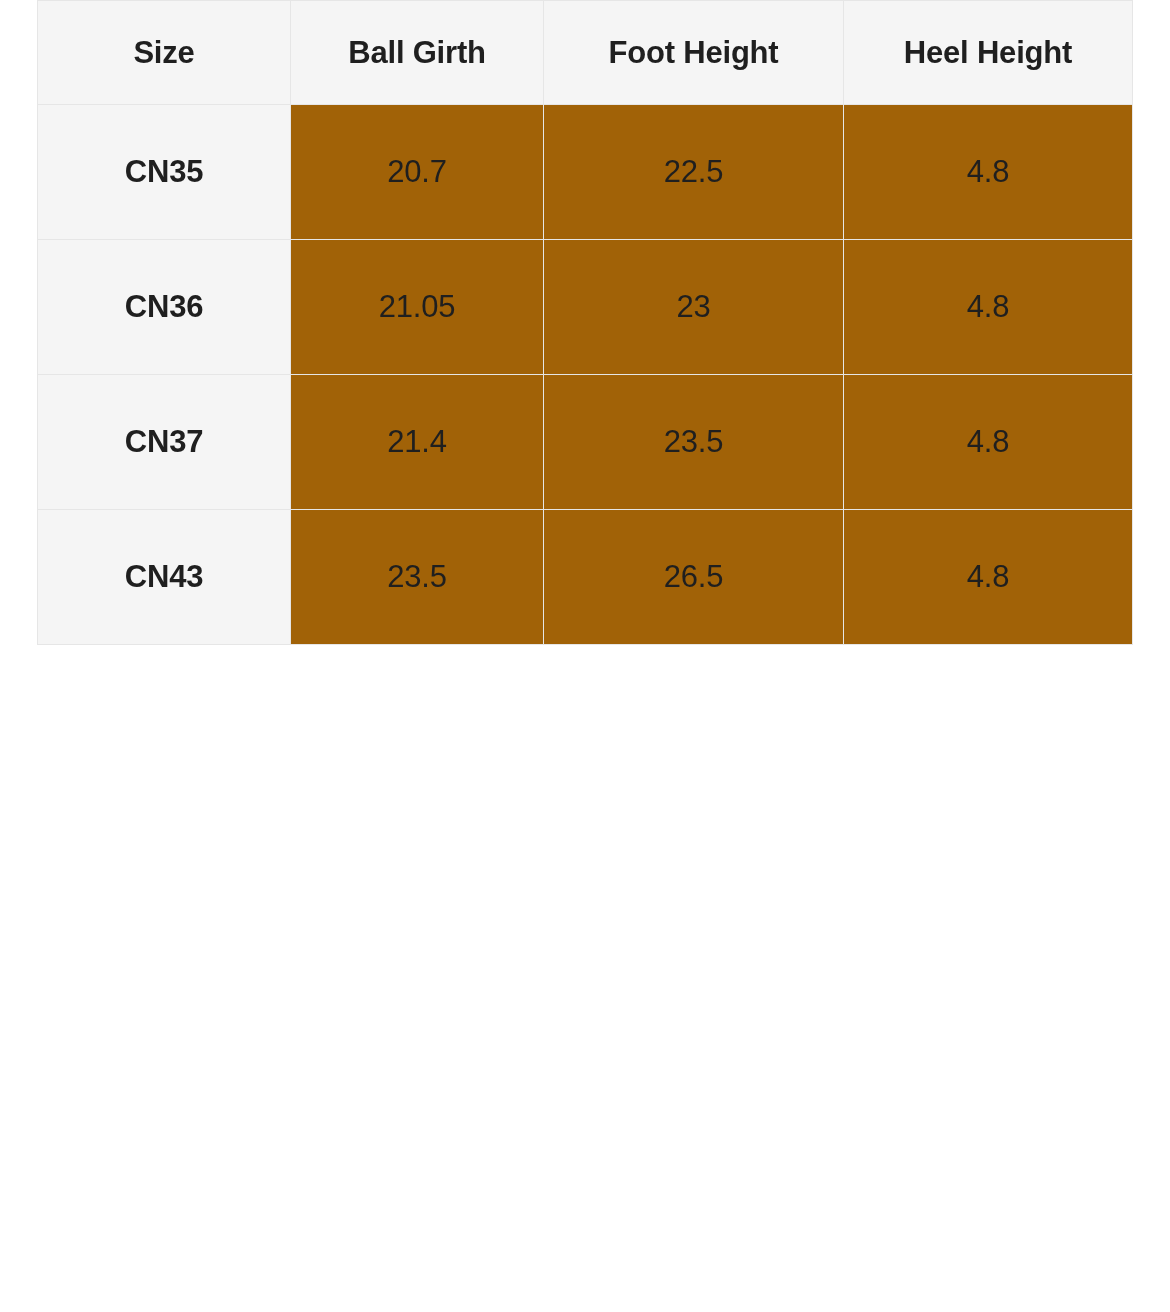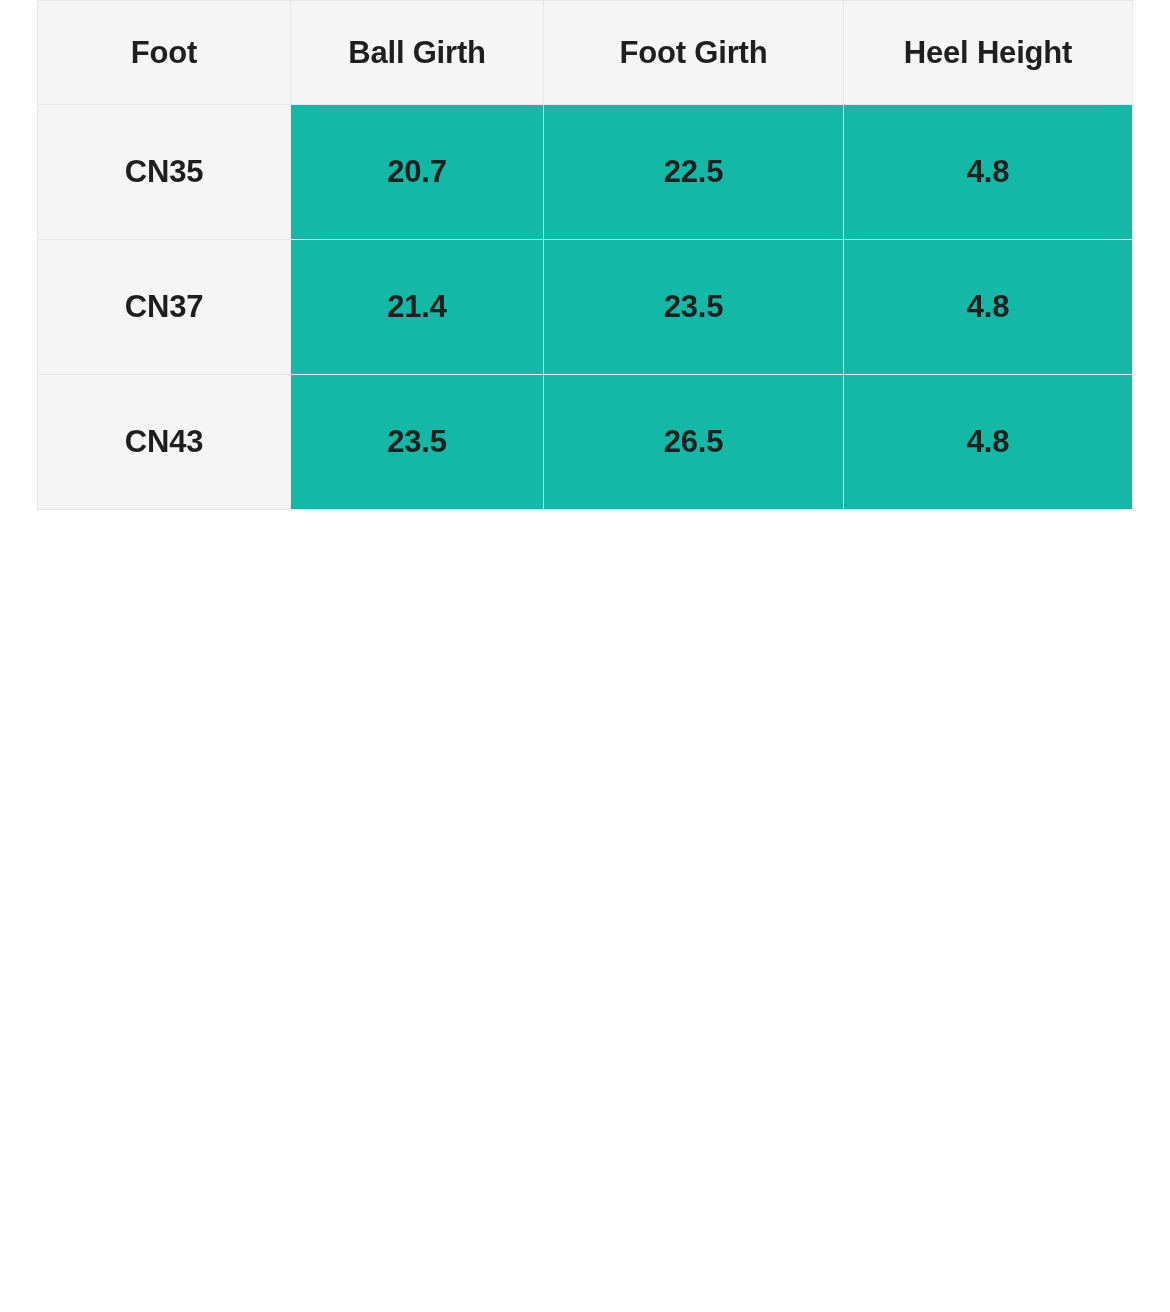--- a/index.html
+++ b/index.html
@@ -53,22 +53,22 @@
     font-weight: bold;
     font-size: 31px;
     letter-spacing: -0.2px;
   }
 
   .size-chart tbody tr {
     height: 135px;
   }
 
   .size-chart tbody td {
-    background: #14b8a6;
-    font-weight: bold;
+    background: #a16207;
+    font-weight: normal;
     font-size: 31px;
     letter-spacing: -0.2px;
   }
 
   .size-chart tbody td.size-cell {
     background: #f5f5f5;
     font-weight: bold;
   }
 </style>
 </head>
@@ -77,31 +77,37 @@
 <div class="viewport">
   <table class="size-chart">
     <colgroup>
       <col class="c-size">
       <col class="c-girth">
       <col class="c-length">
       <col class="c-heel">
     </colgroup>
     <thead>
       <tr>
-        <th>Foot</th>
+        <th>Size</th>
         <th>Ball Girth</th>
-        <th>Foot Girth</th>
+        <th>Foot Height</th>
         <th>Heel Height</th>
       </tr>
     </thead>
     <tbody>
       <tr>
         <td class="size-cell">CN35</td>
         <td>20.7</td>
         <td>22.5</td>
+        <td>4.8</td>
+      </tr>
+      <tr>
+        <td class="size-cell">CN36</td>
+        <td>21.05</td>
+        <td>23</td>
         <td>4.8</td>
       </tr>
       <tr>
         <td class="size-cell">CN37</td>
         <td>21.4</td>
         <td>23.5</td>
         <td>4.8</td>
       </tr>
       <tr>
         <td class="size-cell">CN43</td>

